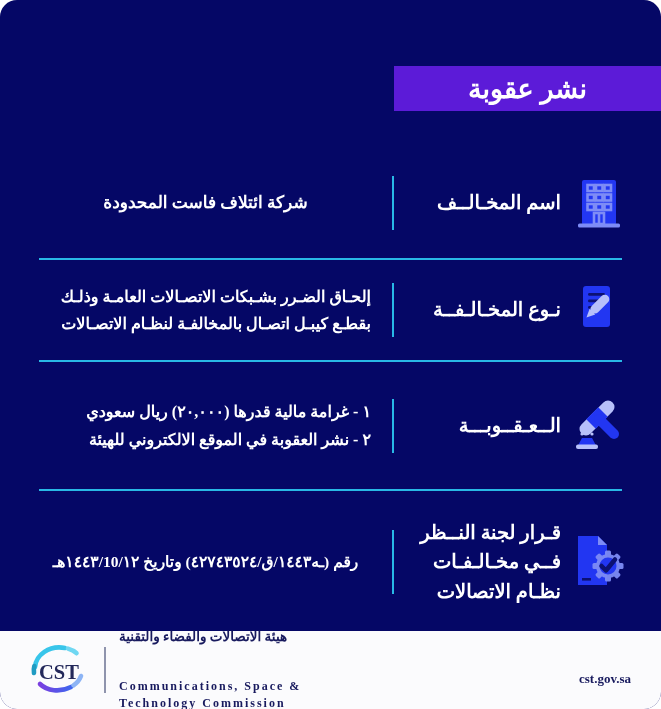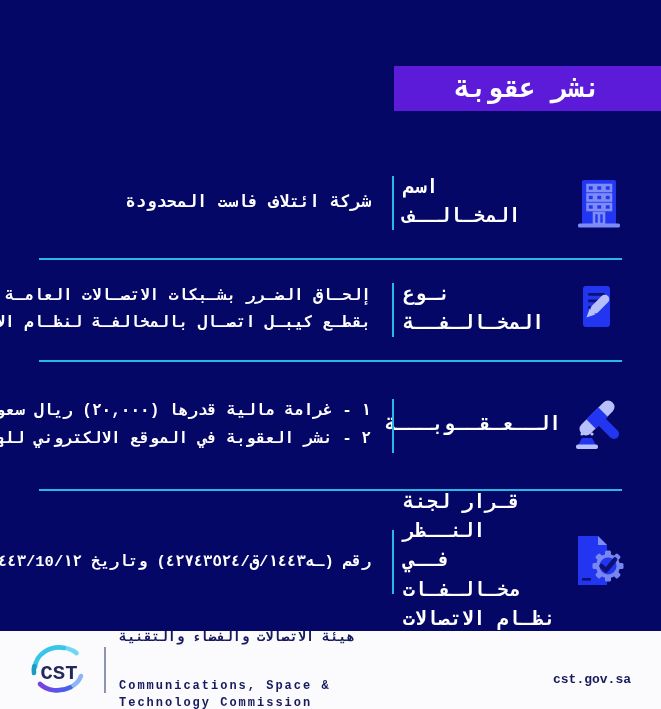--- a/index.html
+++ b/index.html
@@ -1,44 +1,45 @@
 <!DOCTYPE html>
 <html lang="ar" style="--background: #050766; --banner: #5c1bd8; --divider: #29b8e6; --icon-blue: #2236f2; --icon-lav: #b7c0fa; --icon-lav2: #7e8cf6; --icon-dark: #0c1172; --footer-bg: #fbfbfd; --footer-text: #181a5e;"><head>
 <meta charset="utf-8">
 <style>
   html,body{margin:0;padding:0;}
   .poster{
     position:relative;width:661px;height:709px;overflow:hidden;
     background:var(--background,#050766);
-    font-family:Liberation Mono, monospace;
+    font-family:Liberation Serif, serif;
+    border-radius:17px;
   }
   .banner{
     position:absolute;top:66px;right:0;width:267px;height:45px;
     background:var(--banner,#5c1bd8);
     display:flex;align-items:center;justify-content:center;
     color:#fff;font-size:27px;font-weight:bold;
   }
   .rows{position:absolute;top:110px;left:0;width:661px;}
   .row{display:flex;direction:rtl;align-items:center;gap:9px;
        padding:0 33px 0 40px;box-sizing:border-box;}
   .row-1{height:148px;padding-top:38px;}
   .row-2{height:100px;}
   .row-3{height:127px;}
   .row-4{height:168px;padding-bottom:26px;}
   .hdiv{height:2px;background:var(--divider,#29b8e6);margin:0 39px;}
   .icon-box{width:58px;height:58px;flex:none;display:flex;align-items:center;justify-content:center;}
   .row-4 .icon-box{height:66px;}
   .label{width:158px;flex:none;color:#fff;font-weight:bold;font-size:19.5px;
-         text-align:left;line-height:1.5;}
+         text-align:right;line-height:1.5;}
   .label span{display:block;}
   .vdiv{width:2px;height:54px;background:var(--divider,#29b8e6);flex:none;}
   .row-4 .vdiv{height:64px;}
   .content{flex:1;color:#fff;font-weight:bold;font-size:16px;line-height:1.7;padding-right:12px;}
   .content div{white-space:nowrap;}
-  .content.center{}
+  .content.center{text-align:center;}
   .content.start{text-align:right;}
   .row-1 .content{font-size:17px;}
   .row-4 .content{font-size:15.5px;}
   .footer{
     position:absolute;left:0;bottom:0;width:661px;height:78px;
     background:var(--footer-bg,#fbfbfd);display:flex;align-items:center;
   }
   .brand{display:flex;align-items:center;gap:13px;margin-left:27px;}
   .brand-divider{width:2px;height:46px;background:#8f94ad;}
   .names{display:flex;flex-direction:column;gap:5px;}

